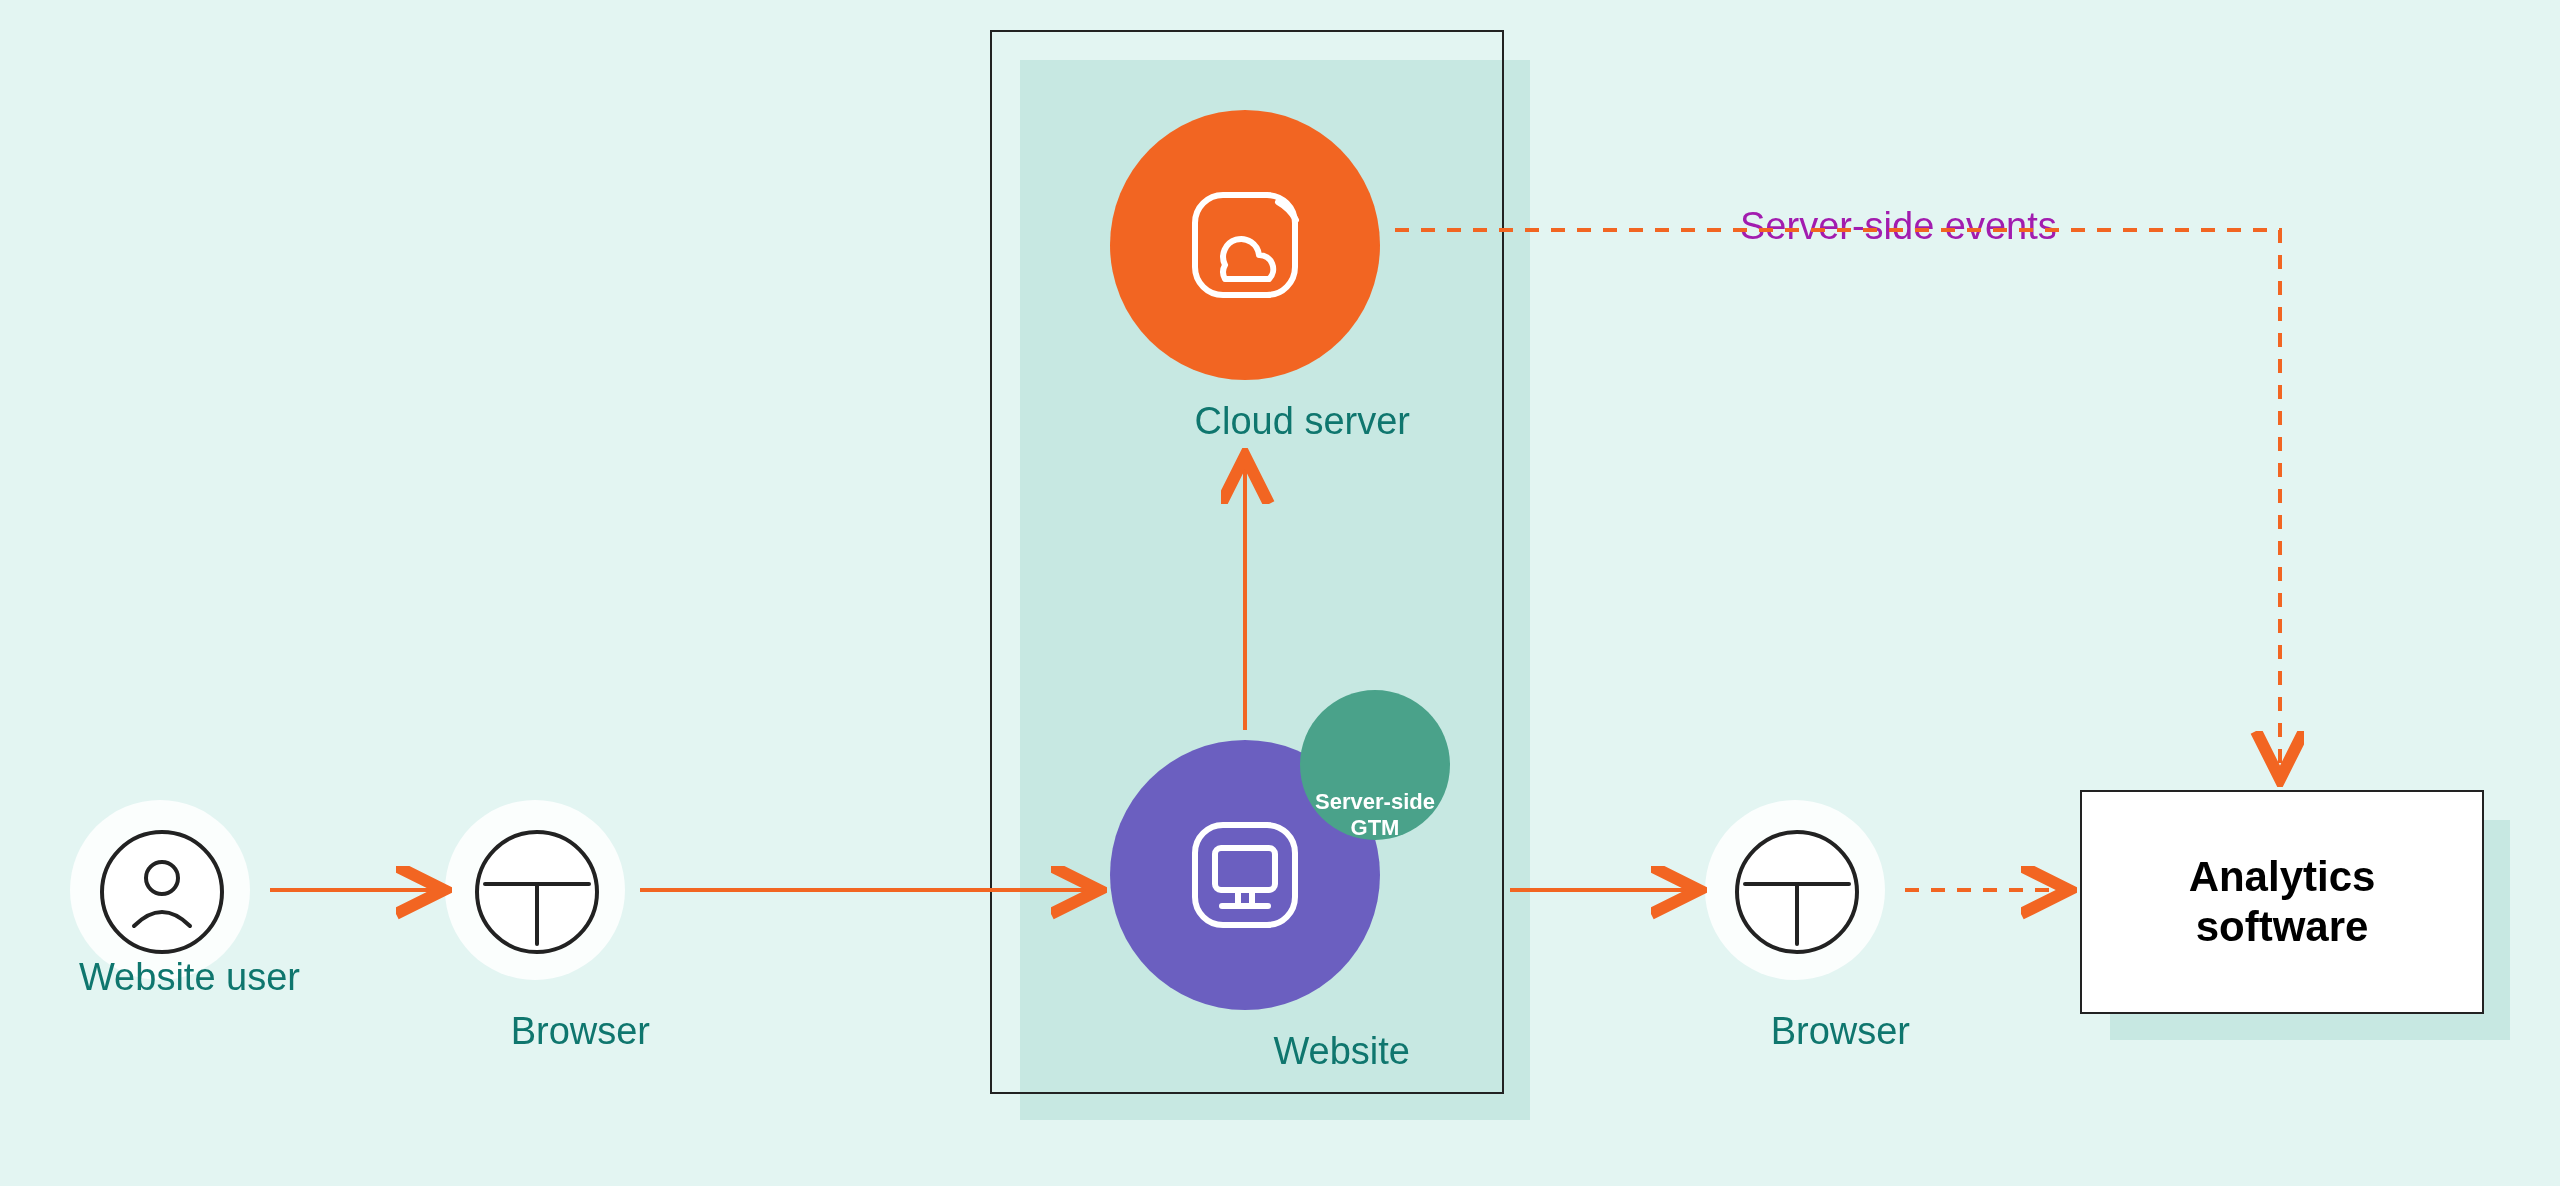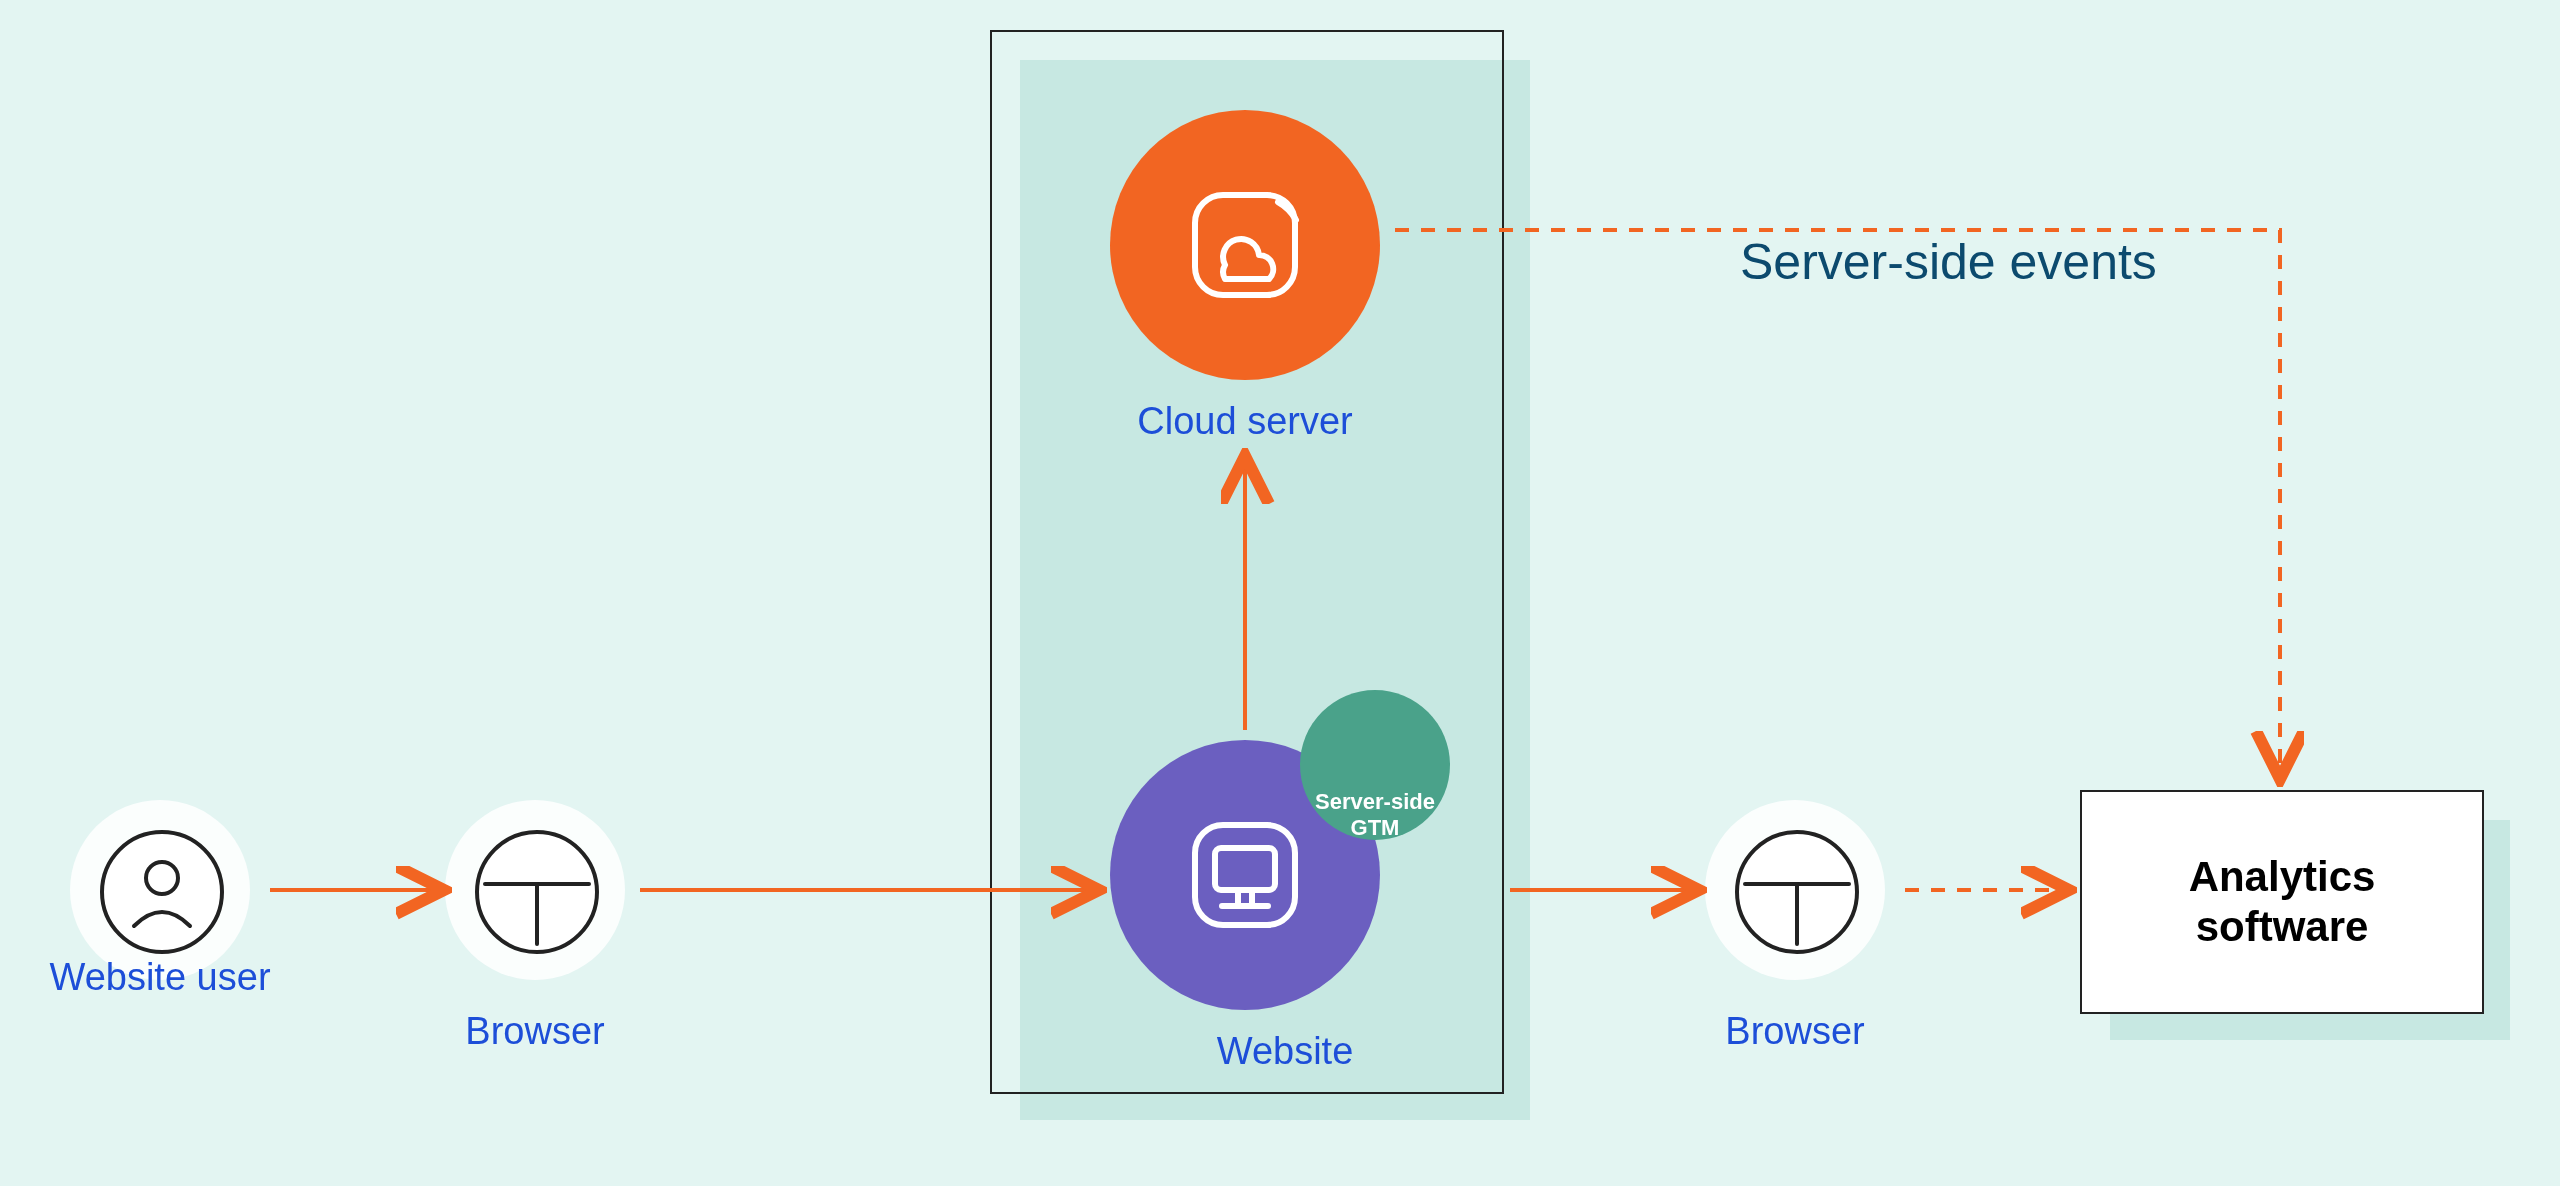--- a/index.html
+++ b/index.html
@@ -1,19 +1,19 @@
 <!DOCTYPE html>
 <html><head>
 <meta charset="utf-8">
 <style>
   html,body{margin:0;padding:0;width:2560px;height:1186px;background:#e3f5f2;font-family:Arial,Helvetica,sans-serif;}
   .stage{position:relative;width:2560px;height:1186px;}
 
   
-  .label{position:absolute;font-size:38px;color:#1d4ed8;text-align:center;}
+  .label{position:absolute;font-size:38px;color:#0f766e;text-align:right;}
   .small-badge-text{font-size:22px;font-weight:bold;color:#fff;text-align:center;line-height:1.15;}
 
   
   .halo{position:absolute;border-radius:50%;background:rgba(255,255,255,0.85);}
 
   
   .big-circle{position:absolute;border-radius:50%;}
   .orange{background:#f26522;}
   .purple{background:#6b5fc0;}
   .green-badge{position:absolute;width:150px;height:150px;border-radius:50%;background:#4aa28a;display:flex;align-items:flex-end;justify-content:center;}
@@ -27,21 +27,21 @@
 
   
   .analytics-shadow{position:absolute;background:#c7e8e2;}
   .analytics-box{position:absolute;border:2px solid #222;background:#fff;display:flex;align-items:center;justify-content:center;}
   .analytics-text{font-size:42px;font-weight:bold;color:#000000;text-align:center;line-height:1.2;}
 
   
   svg.arrows{position:absolute;left:0;top:0;width:2560px;height:1186px;pointer-events:none;}
   .solid-line{stroke:#f26522;stroke-width:4;fill:none;}
   .dashed-line{stroke:#f26522;stroke-width:4;fill:none;stroke-dasharray:14 12;}
-  .sse-label{position:absolute;font-size:50px;color:#0c4a6e;margin-top:28px;}
+  .sse-label{position:absolute;font-size:38px;color:#a21caf;}
 
   
   .icon-svg{position:absolute;}
   .white-stroke{stroke:#fff;fill:none;stroke-width:6;stroke-linecap:round;stroke-linejoin:round;}
   .dark-stroke{stroke:#222;fill:none;stroke-width:4;stroke-linecap:round;}
 </style>
 </head>
 <body>
 
 <div class="stage">

